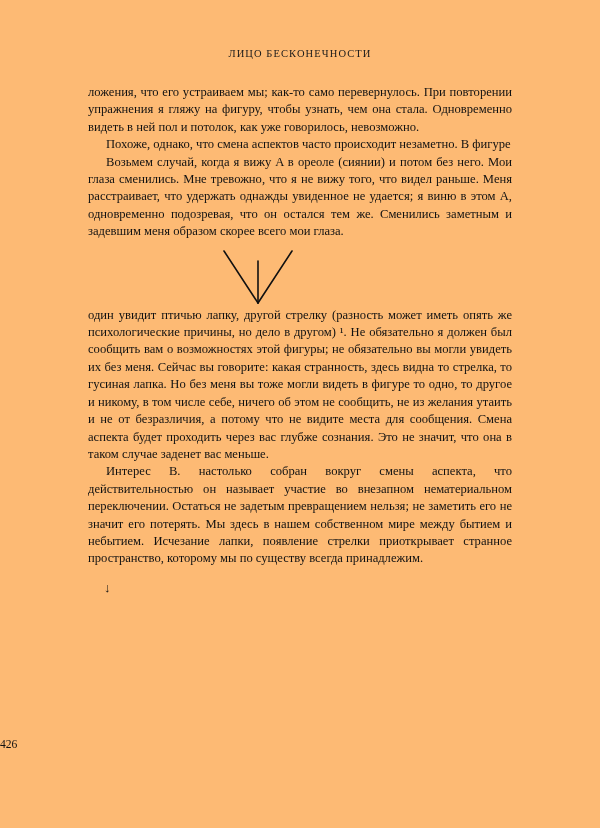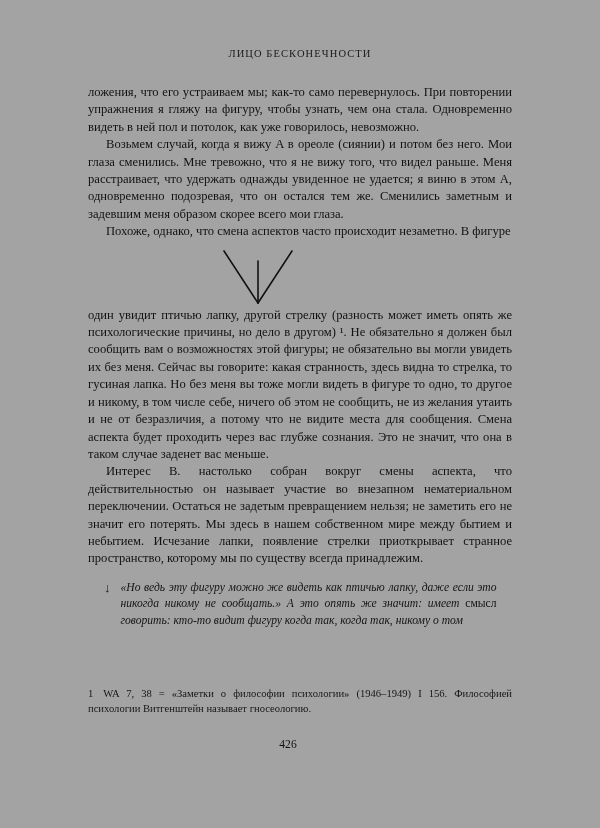--- a/index.html
+++ b/index.html
@@ -13,21 +13,21 @@
     font-family: "Liberation Serif", serif;
     color: #111111;
     position: relative;
     overflow: hidden;
   }
   .page {
     position: absolute;
     left: 0; top: 0;
     width: 600px;
     height: 828px;
-    background: #a3a3a3;
+    background: #fdba74;
   }
   .running-head {
     position: absolute;
     left: 0;
     top: 48px;
     width: 600px;
     text-align: center;
     font-family: "Liberation Serif", serif;
     font-size: 10.5px;
     letter-spacing: 1.1px;
@@ -96,55 +96,50 @@
     color: #161616;
   }
   .footnote .fn-num {
     padding-right: 10px;
   }
   .folio {
     position: absolute;
     left: 0;
     top: 738px;
     width: 576px;
-    text-align: center;
     font-size: 11.6px;
     color: #111;
   }
 </style>
 </head>
 <body>
 
 <div class="page">
 
   <div class="running-head">Лицо бесконечности</div>
 
   <div class="content">
 
     <p class="body-par">ложения, что его устраиваем мы; как-то само перевернулось. При повторении упражнения я гляжу на фигуру, чтобы узнать, чем она стала. Одновременно видеть в ней пол и потолок, как уже говорилось, невозможно.</p>
+    <p class="body-par indent">Похоже, однако, что смена аспектов часто происходит незаметно. В фигуре</p>
     <p class="body-par indent">Возьмем случай, когда я вижу A в ореоле (сиянии) и потом без него. Мои глаза сменились. Мне тревожно, что я не вижу того, что видел раньше. Меня расстраивает, что удержать однажды увиденное не удается; я виню в этом A, одновременно подозревая, что он остался тем же. Сменились заметным и задевшим меня образом скорее всего мои глаза.</p>
-    <p class="body-par indent">Похоже, однако, что смена аспектов часто происходит незаметно. В фигуре</p>
 
     <div class="arrow-block">
       <svg width="84" height="58" viewBox="0 0 84 58" fill="none" xmlns="http://www.w3.org/2000/svg">
         <path d="M8 2 L42 54" stroke="#111" stroke-width="1.6" stroke-linecap="round"></path>
         <path d="M76 2 L42 54" stroke="#111" stroke-width="1.6" stroke-linecap="round"></path>
         <path d="M42 54 L42 12" stroke="#111" stroke-width="1.6" stroke-linecap="round"></path>
       </svg>
     </div>
 
     <p class="body-par">один увидит птичью лапку, другой стрелку (разность может иметь опять же психологические причины, но дело в другом) ¹. Не обязательно я должен был сообщить вам о возможностях этой фигуры; не обязательно вы могли увидеть их без меня. Сейчас вы говорите: какая странность, здесь видна то стрелка, то гусиная лапка. Но без меня вы тоже могли видеть в фигуре то одно, то другое и никому, в том числе себе, ничего об этом не сообщить, не из желания утаить и не от безразличия, а потому что не видите места для сообщения. Смена аспекта будет проходить через вас глубже сознания. Это не значит, что она в таком случае заденет вас меньше.</p>
     <p class="body-par indent">Интерес В. настолько собран вокруг смены аспекта, что действительностью он называет участие во внезапном нематериальном переключении. Остаться не задетым превращением нельзя; не заметить его не значит его потерять. Мы здесь в нашем собственном мире между бытием и небытием. Исчезание лапки, появление стрелки приоткрывает странное пространство, которому мы по существу всегда принадлежим.</p>
 
     <div class="quote-block">
       <div class="quote-arrow">↓</div>
-      <div class="quote-text"><span>«Но ведь эту фигуру можно же видеть как птичью лапку, даже если это никогда никому не сообщать.» А это опять же значит: имеет </span><span class="roman">смысл</span><span> говорить: кто-то видит фигуру когда так, когда так, никому о том</span></div>
     </div>
 
   </div>
 
-  <div class="footnote">
-    <span class="fn-num">1</span><span>WA 7, 38 = «Заметки о философии психологии» (1946–1949) I 156. Философией психологии Витгенштейн называет гносеологию.</span>
-  </div>
 
   <div class="folio">426</div>
 
 </div>
 
 </body></html>

